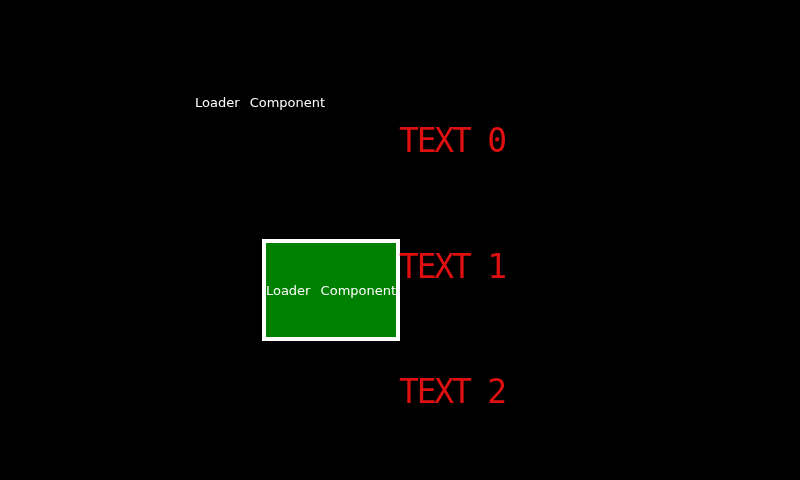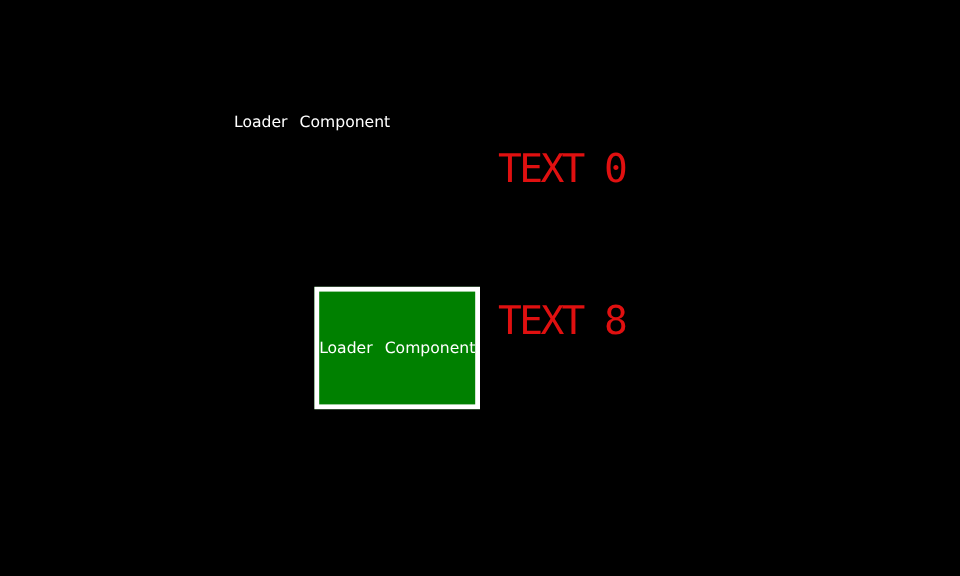--- a/index.html
+++ b/index.html
@@ -50,36 +50,37 @@
   }
   .text-list {
     position: absolute;
     left: 399px; top: 37px;
     font-family: "DejaVu Sans Mono", monospace;
     font-size: 33px;
     line-height: 41.7px;
     letter-spacing: -2.2px;
     white-space: pre;
   }
-  .text-item.red  { color: var(--list-red); margin-left: 16px; }
+  .text-item.red  { color: var(--list-red); }
 </style>
 </head>
 <body>
 
 <div class="screen">
 
   <div class="loader-label">Loader Component</div>
 
   <div class="loader-box">
     <span class="loader-box-label">Loader Component</span>
   </div>
 
   <div class="text-list">
     <div class="text-item red">TEXT 0</div>
-    <div class="text-item red">TEXT 8</div>
+    <div class="text-item red">TEXT 1</div>
+    <div class="text-item red">TEXT 2</div>
     
     
     
     
     
     
     
   </div>
 
 </div>

